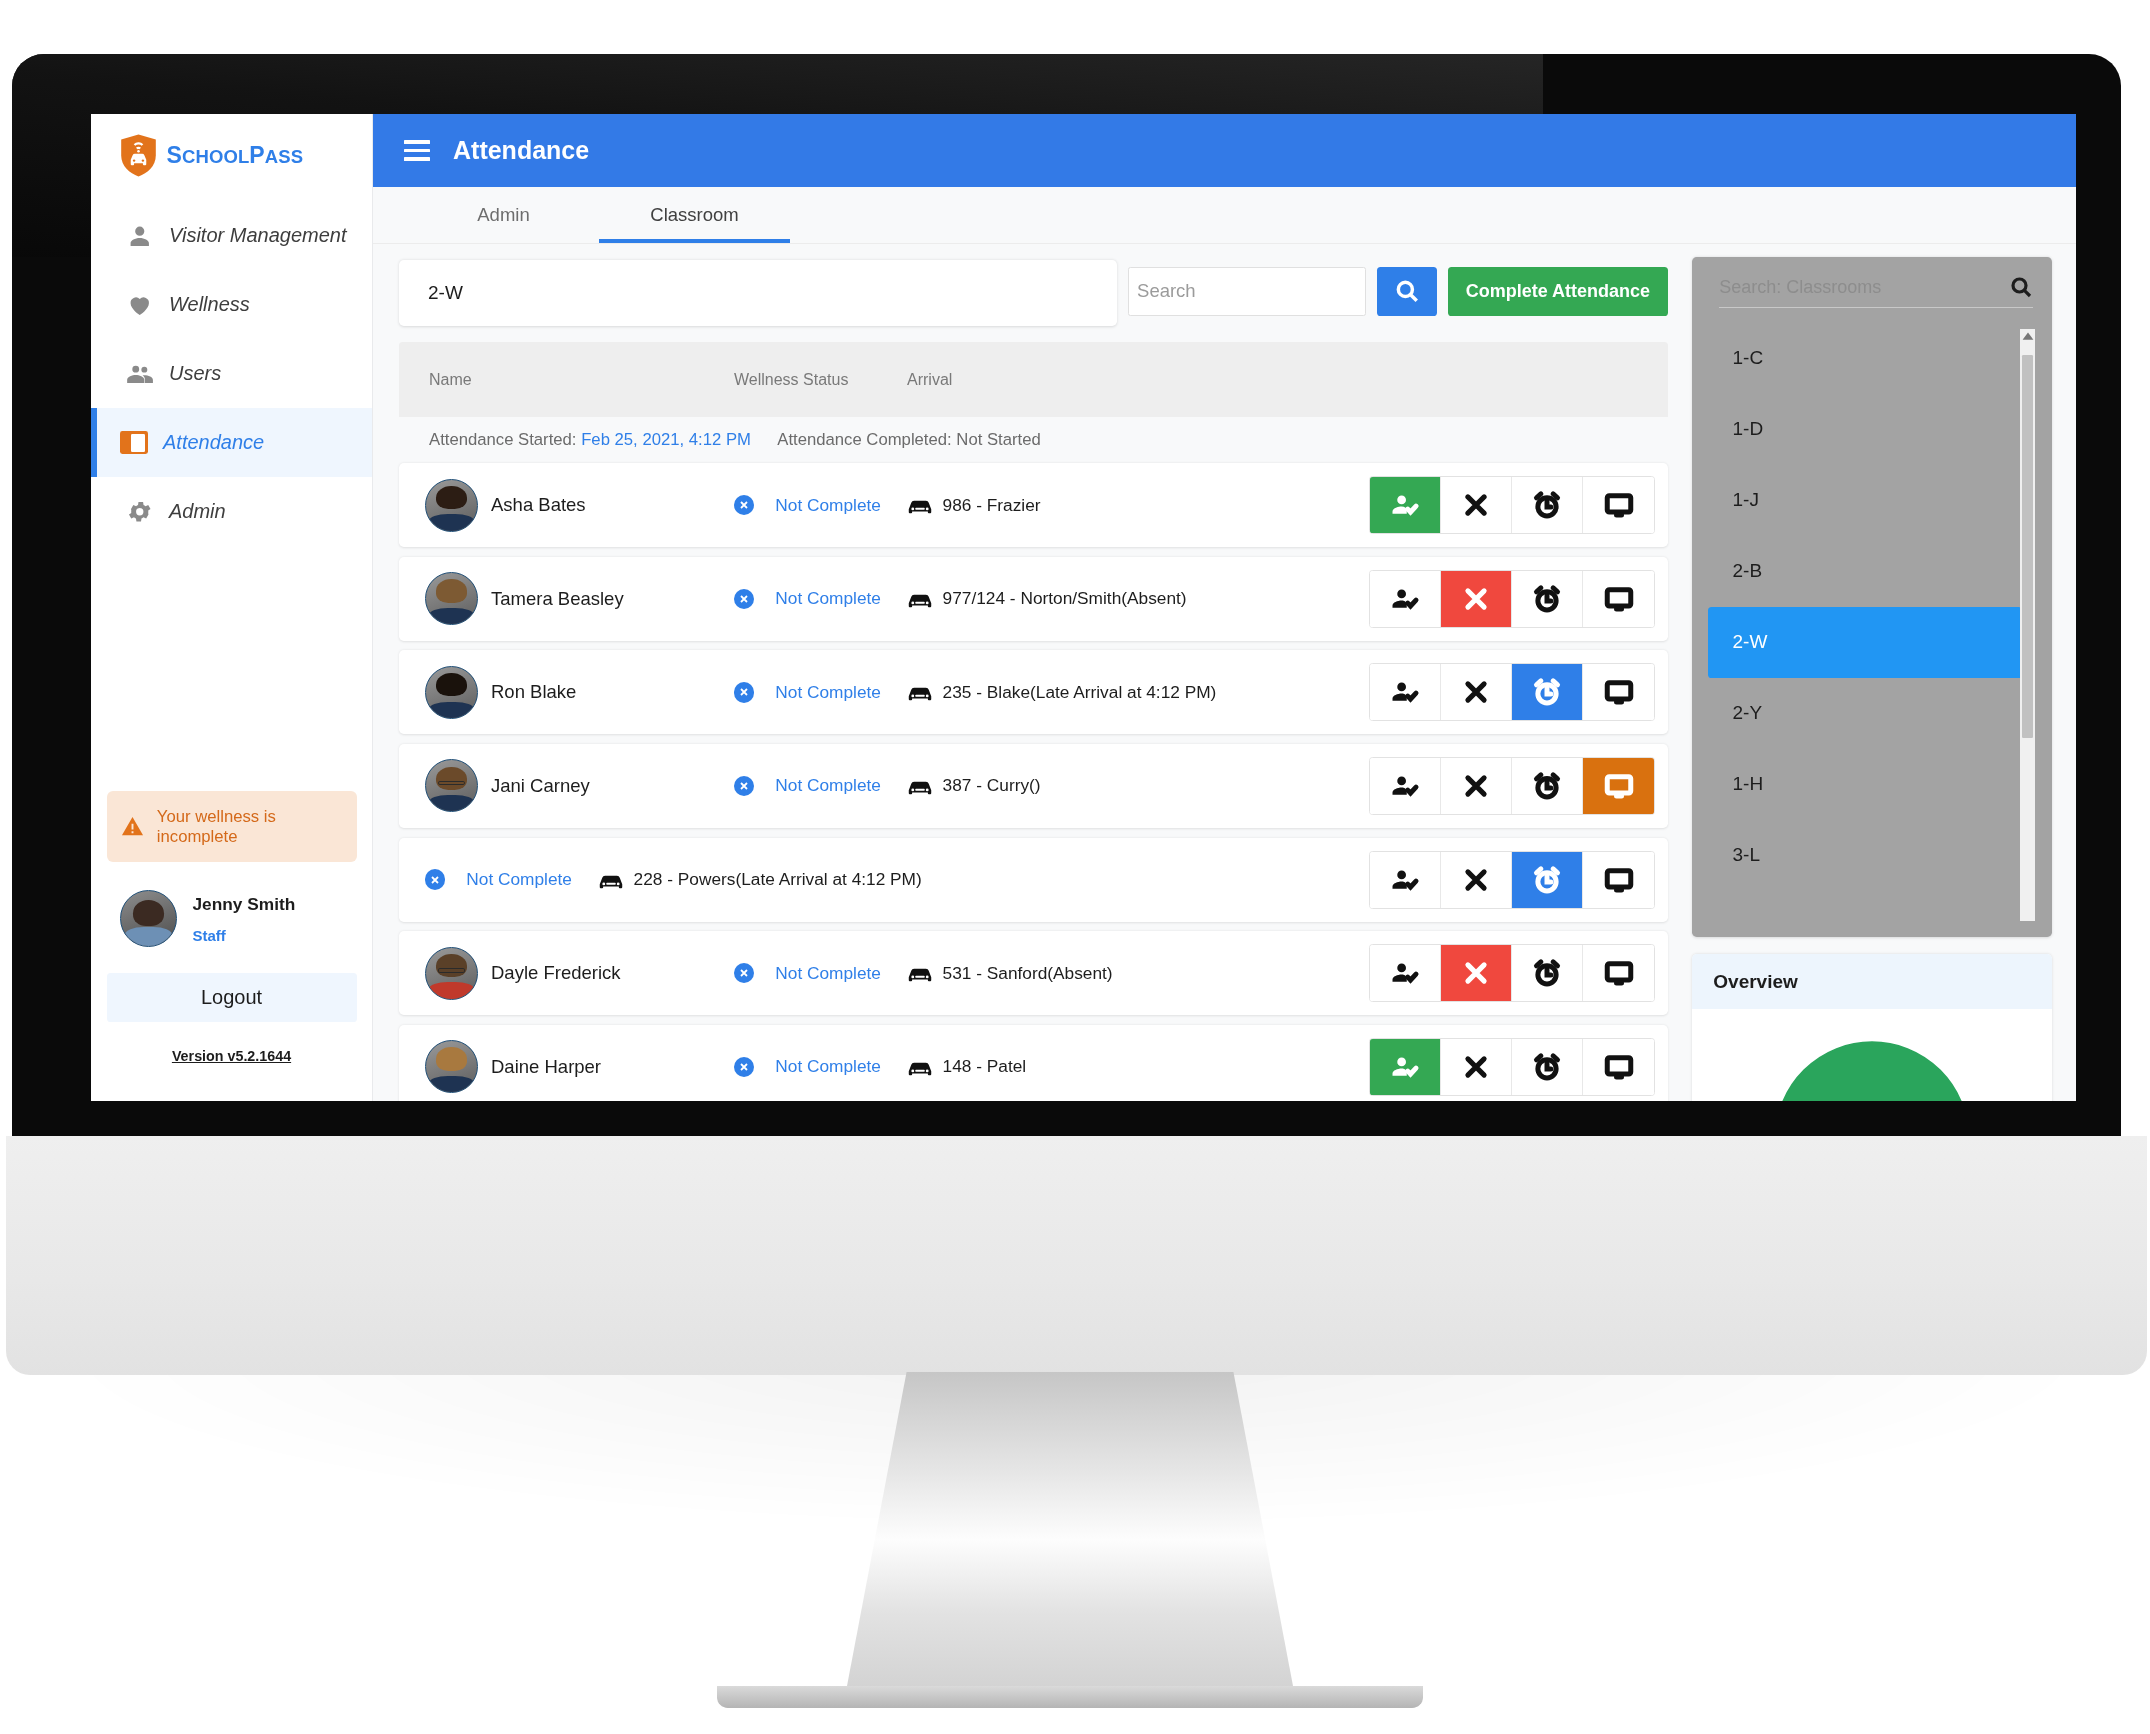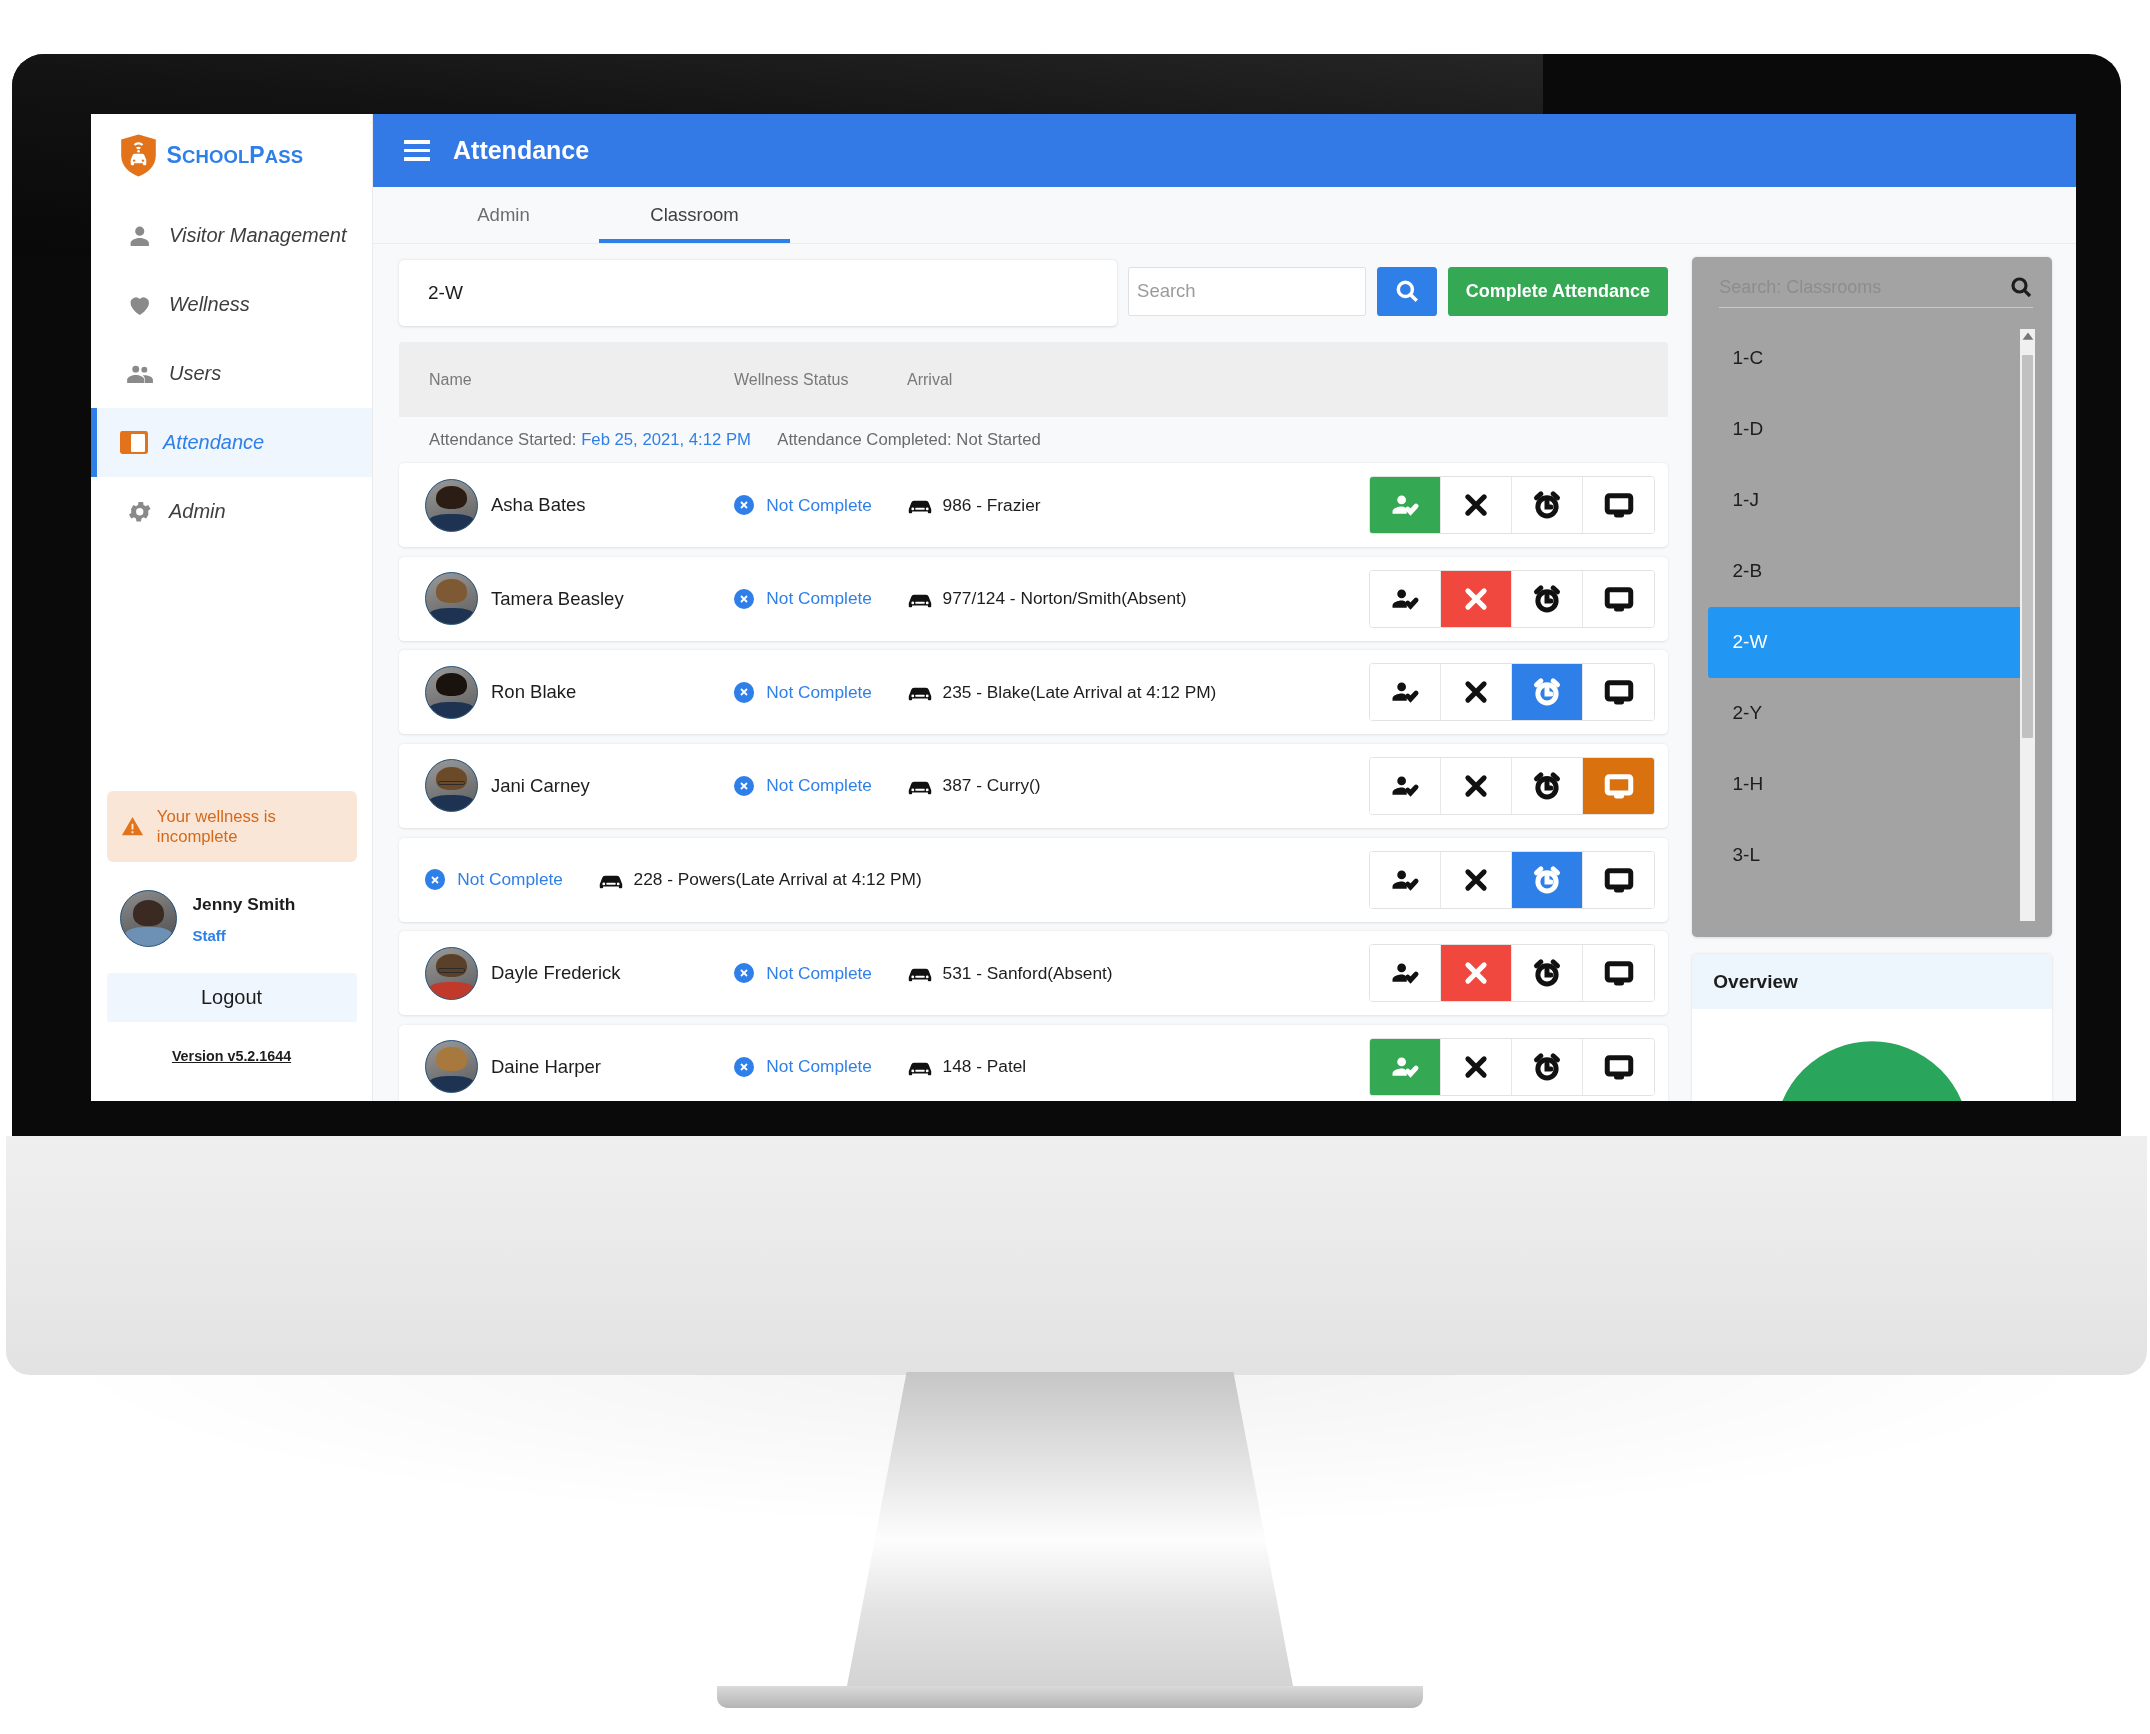--- a/index.html
+++ b/index.html
@@ -241,21 +241,21 @@
   .avatar-sm {
     width: 53px; height: 53px; border-radius: 50%;
     border: 1.8px solid #1e4d75; flex:none; position:relative; overflow:hidden;
     background: linear-gradient(160deg,#9a9a9a 0%,#7b7b7b 50%,#5c5c5c 100%);
   }
   .avatar-sm .hair { position:absolute; left:20%; top:12%; width:60%; height:46%; border-radius:50% 50% 40% 40%; }
   .avatar-sm .shirt { position:absolute; left:6%; bottom:0; width:88%; height:32%; border-radius:42% 42% 0 0; }
   .avatar-sm .glass { position:absolute; left:24%; top:40%; width:52%; height:9%; border:1.2px solid #2b2b2b; border-radius:1.8px; }
   .row-name span { font-size: 18.5px; color:#1d1d1d; }
 
-  .row-wellness { width: 173px; display:flex; align-items:center; gap: 12px; }
+  .row-wellness { width: 173px; display:flex; align-items:center; gap: 21px; }
   .xcircle {
     width: 20.3px; height: 20.3px; border-radius:50%; background:#2f7fe8;
     display:flex; align-items:center; justify-content:center; flex:none;
   }
   .xcircle svg { width: 12px; height: 12px; stroke:#fff; stroke-width:3.6; }
   .row-wellness span { font-size: 17.3px; color:#2f7fe8; }
 
   .row-arrival { flex: 1; display:flex; align-items:center; gap: 9.6px; min-width:0; }
   .car-ico { width: 26px; height: 18px; flex:none; }
   .car-ico svg { width:100%; height:100%; fill:#111; display:block; }

